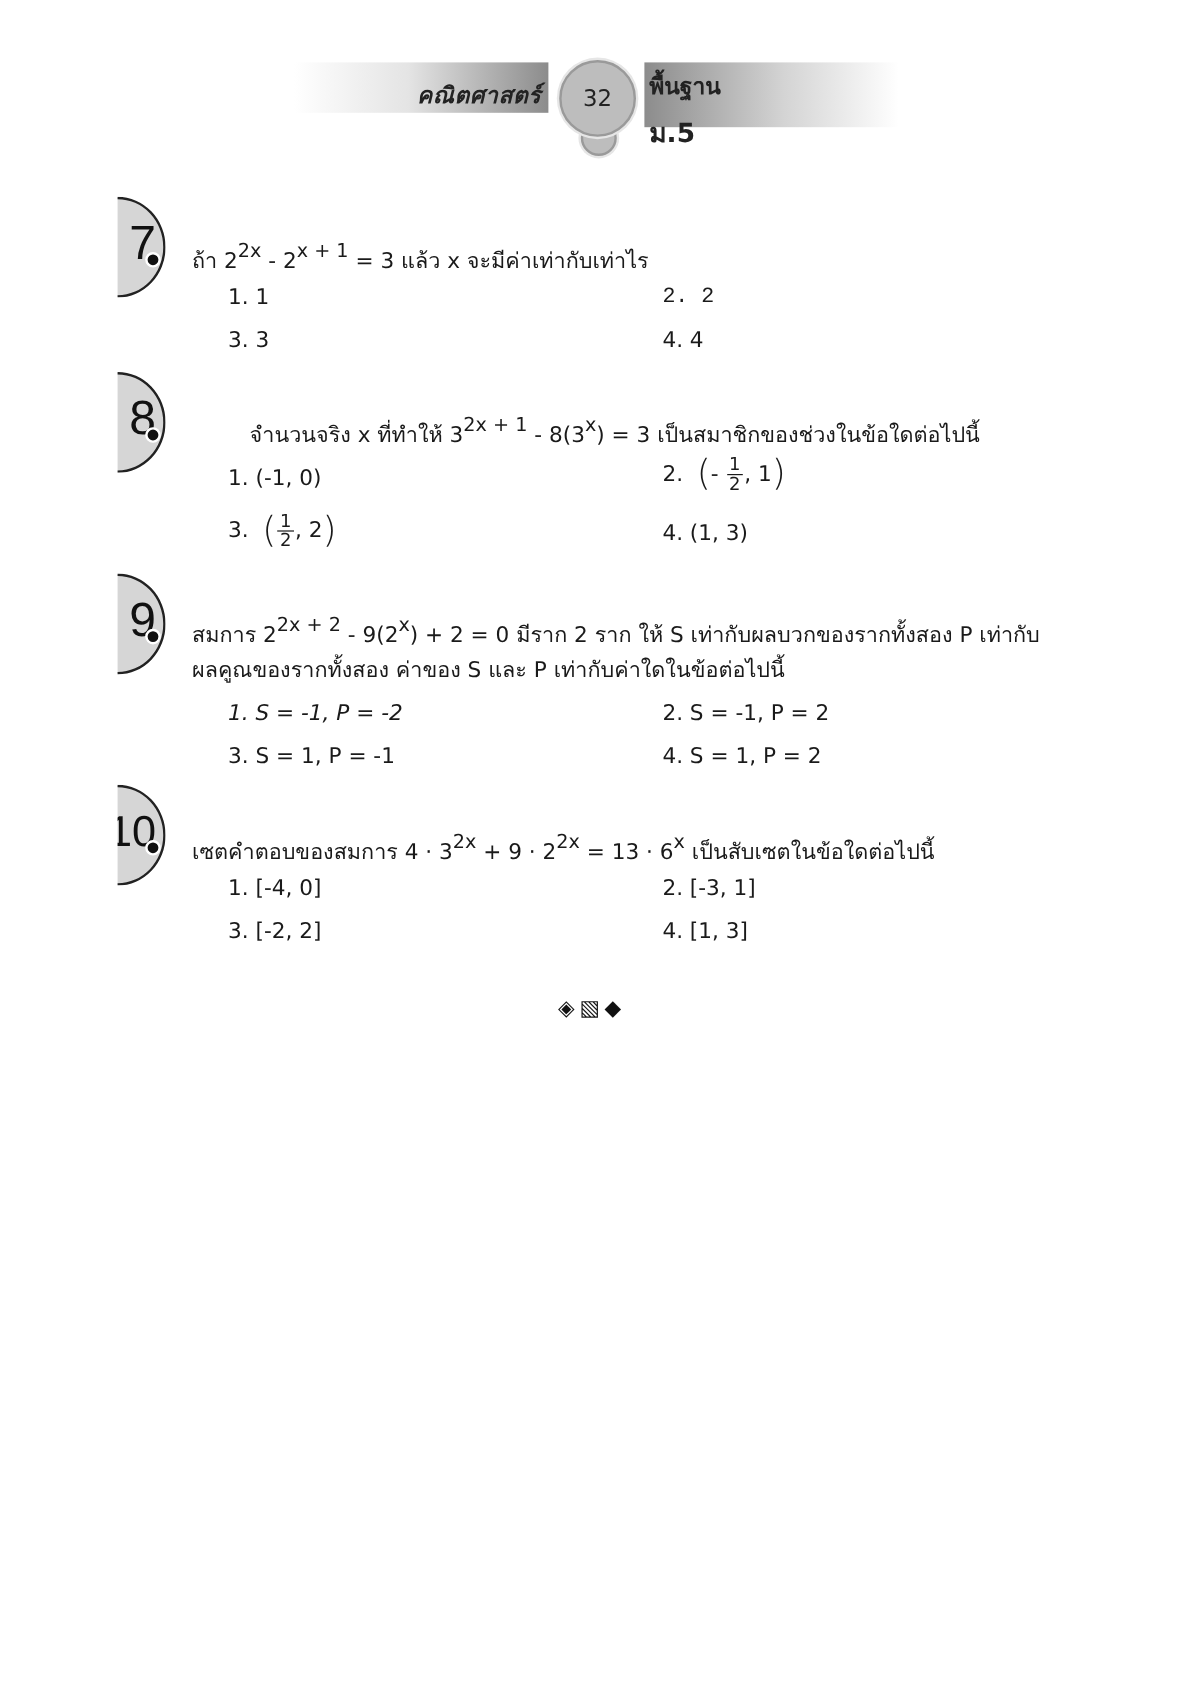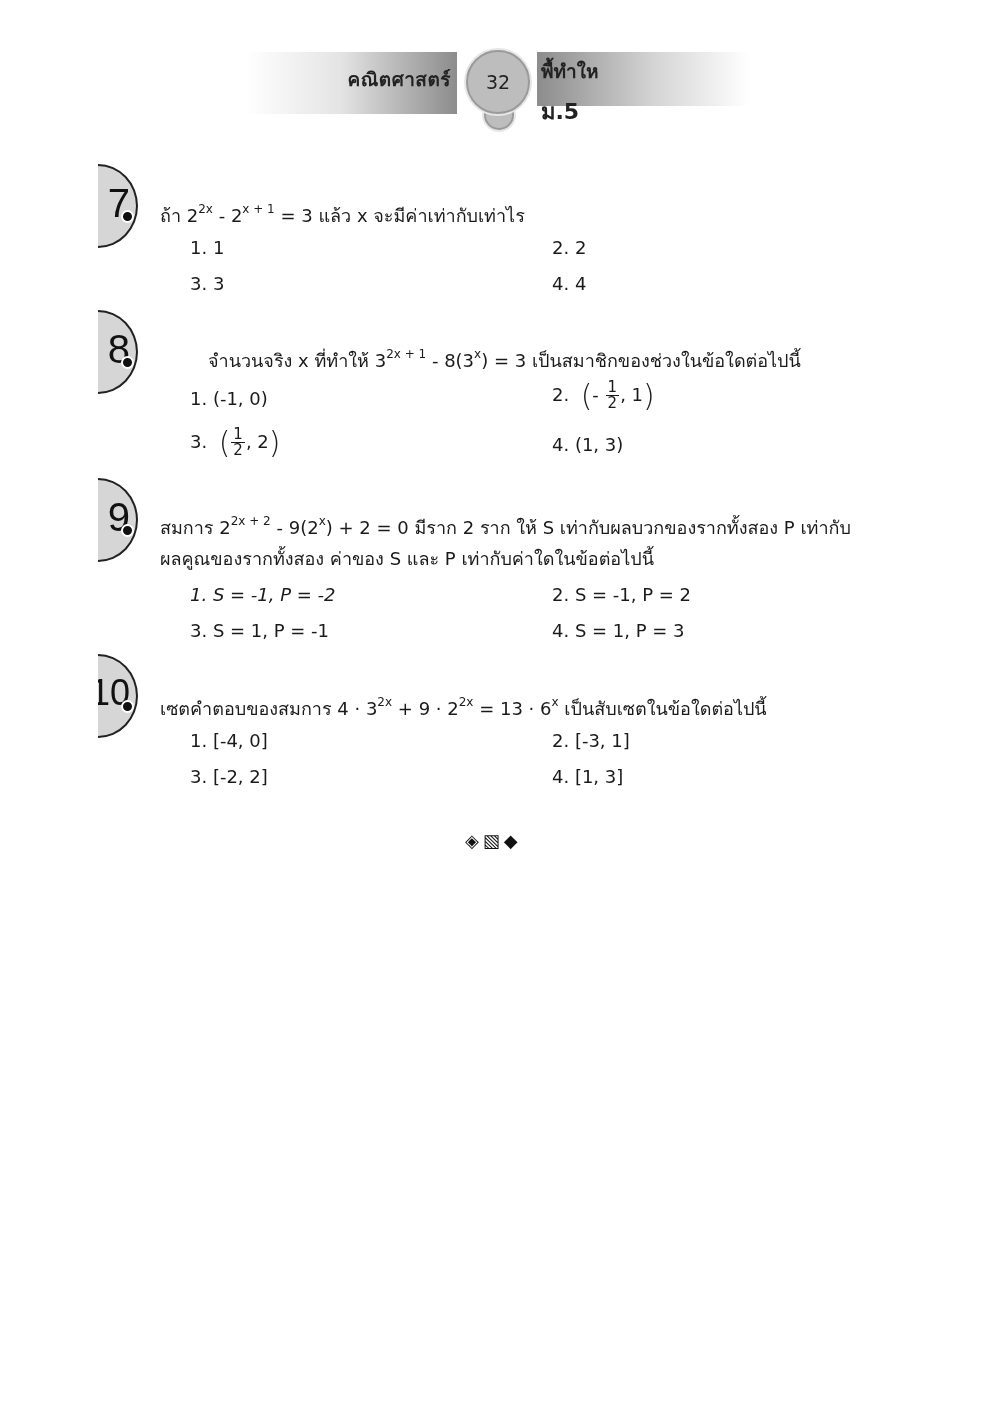--- a/index.html
+++ b/index.html
@@ -1,21 +1,21 @@
 <!DOCTYPE html>
 <html><head>
 <meta charset="utf-8">
 <style>
   html, body { margin:0; padding:0; background:#ffffff; }
   body { width:992px; height:1403px; position:relative; overflow:hidden;
          font-family:"DejaVu Sans", "Liberation Sans", sans-serif; color:#1a1a1a; }
 
   
-  .banner-left { position:absolute; left:245px; top:52px; width:212px; height:62px;
-    background:linear-gradient(to right, #ffffff 0%, #e4e4e4 45%, #8c8c8c 100%); }
+  .banner-left { position:absolute; left:245px; top:52px; width:212px; height:42px;
+    background:linear-gradient(to right, #ffffff 0%, #e4e4e4 45%, #8c8c8c 100%);font-style:italic; }
   .banner-right { position:absolute; left:537px; top:52px; width:212px; height:54px;
     background:linear-gradient(to right, #8c8c8c 0%, #d4d4d4 55%, #ffffff 100%); }
   .subject { position:absolute; right:6px; top:12px; font-size:19px; font-weight:bold;
     color:#222; letter-spacing:0.5px; }
   .level-top { position:absolute; left:4px; top:4px; font-size:19px; font-weight:bold; color:#222; }
   .level-bottom { position:absolute; left:4px; top:30px; font-size:22px; font-weight:bold; color:#222; line-height:22px; height:22px; overflow:hidden;margin-top:19px; }
   .page-badge { position:absolute; left:466px; top:50px; width:60px; height:60px; border-radius:50%;
     background:#bdbdbd; border:2px solid #9a9a9a; box-shadow:0 0 0 2px #e6e6e6;
     display:flex; align-items:center; justify-content:center; font-size:19px; color:#222; z-index:2; }
   .page-badge-tail { position:absolute; left:484px; top:100px; width:26px; height:26px; border-radius:50%;
@@ -25,21 +25,21 @@
   .qnum { position:absolute; left:58px; width:76px; height:80px; border-radius:50%;
     background:#d6d6d6; border:2px solid #222; overflow:hidden; }
   .qnum::before { content:""; position:absolute; left:-34px; top:16px; width:60px; height:46px;
     border-radius:50%; border:1px solid #555; background:#ececec; }
   .qnum-text { position:absolute; right:6px; top:14px; font-size:40px; font-family:"Liberation Sans", sans-serif;
     color:#111; line-height:46px; z-index:2; }
   .qnum-dot { position:absolute; right:2px; top:44px; width:9px; height:9px; border-radius:50%;
     background:#111; border:2px solid #fff; z-index:3; }
 
   .question { position:absolute; left:160px; font-size:18px; line-height:36px; color:#1a1a1a; }
-  .question sup { font-size:12px; position:relative; top:-2px; }
+  .question sup { font-size:16px; position:relative; top:-2px; }
   .option { position:absolute; font-size:18px; color:#1a1a1a; line-height:24px; }
   .col1 { left:190px; }
   .col2 { left:552px; }
 
   .frac { display:inline-flex; flex-direction:column; align-items:center; vertical-align:middle;
     font-size:15px; line-height:15px; margin:0 1px; }
   .frac .num { border-bottom:1px solid #1a1a1a; padding:0 2px; }
   .paren { font-size:30px; font-weight:200; vertical-align:middle; line-height:30px; }
 
   .ornament { position:absolute; left:465px; top:830px; font-size:18px; letter-spacing:4px; color:#111; }
@@ -48,21 +48,21 @@
 <body>
 
 <div class="banner-left">
   <span class="subject">คณิตศาสตร์</span>
 </div>
 <div class="page-badge-tail"></div>
 <div class="page-badge">
   <span>32</span>
 </div>
 <div class="banner-right">
-  <span class="level-top">พื้ทำให</span>
+  <span class="level-top">พื้นฐาน</span>
   <span class="level-bottom">ม.5</span>
 </div>
 
 <div class="qnum" style="top:164px;">
   <span class="qnum-text">7</span>
   <span class="qnum-dot"></span>
 </div>
 <div class="qnum" style="top:310px;">
   <span class="qnum-text">8</span>
   <span class="qnum-dot"></span>
@@ -74,21 +74,21 @@
 <div class="qnum" style="top:654px;">
   <span class="qnum-text" style="font-size:36px;">10</span>
   <span class="qnum-dot"></span>
 </div>
 <div style="position:absolute;left:0;top:150px;width:96px;height:700px;background:#fff;z-index:1;"></div>
 
 <div class="question" style="top:193px;">
   <span>ถ้า 2</span><sup>2x</sup><span> - 2</span><sup>x + 1</sup><span> = 3 แล้ว x จะมีค่าเท่ากับเท่าไร</span>
 </div>
 <div class="option col1" style="top:236px;">1.  1</div>
-<div class="option col2" style="top:236px;">2.  2</div>
+<div class="option col2" style="top:236px;font-family:Liberation Mono, monospace;">2.  2</div>
 <div class="option col1" style="top:272px;">3.  3</div>
 <div class="option col2" style="top:272px;">4.  4</div>
 
 <div class="question" style="top:338px;margin-left:48px;">
   <span>จำนวนจริง x ที่ทำให้ 3</span><sup>2x + 1</sup><span> - 8(3</span><sup>x</sup><span>) = 3 เป็นสมาชิกของช่วงในข้อใดต่อไปนี้</span>
 </div>
 <div class="option col1" style="top:387px;">1.  (-1, 0)</div>
 <div class="option col2" style="top:380px;">
   <span>2.</span>&nbsp;
   <span class="paren">(</span><span>- </span><span class="frac">
@@ -105,21 +105,21 @@
 </div>
 <div class="option col2" style="top:433px;">4.  (1, 3)</div>
 
 <div class="question" style="top:505px;">
   <span>สมการ 2</span><sup>2x + 2</sup><span> - 9(2</span><sup>x</sup><span>) + 2 = 0 มีราก 2 ราก ให้ S เท่ากับผลบวกของรากทั้งสอง P เท่ากับ</span>
 </div>
 <div class="question" style="top:541px;text-align:center;">ผลคูณของรากทั้งสอง ค่าของ S และ P เท่ากับค่าใดในข้อต่อไปนี้</div>
 <div class="option col1" style="top:583px;font-style:italic;">1.  S = -1, P = -2</div>
 <div class="option col2" style="top:583px;">2.  S = -1, P = 2</div>
 <div class="option col1" style="top:619px;">3.  S = 1, P = -1</div>
-<div class="option col2" style="top:619px;">4.  S = 1, P = 3</div>
+<div class="option col2" style="top:619px;">4.  S = 1, P = 2</div>
 
 <div class="question" style="top:686px;">
   <span>เซตคำตอบของสมการ 4 · 3</span><sup>2x</sup><span> + 9 · 2</span><sup>2x</sup><span> = 13 · 6</span><sup>x</sup><span> เป็นสับเซตในข้อใดต่อไปนี้</span>
 </div>
 <div class="option col1" style="top:729px;text-align:center;">1.  [-4, 0]</div>
 <div class="option col2" style="top:729px;text-align:right;">2.  [-3, 1]</div>
 <div class="option col1" style="top:765px;">3.  [-2, 2]</div>
 <div class="option col2" style="top:765px;">4.  [1, 3]</div>
 
 <div class="ornament">◈▧◆</div>

